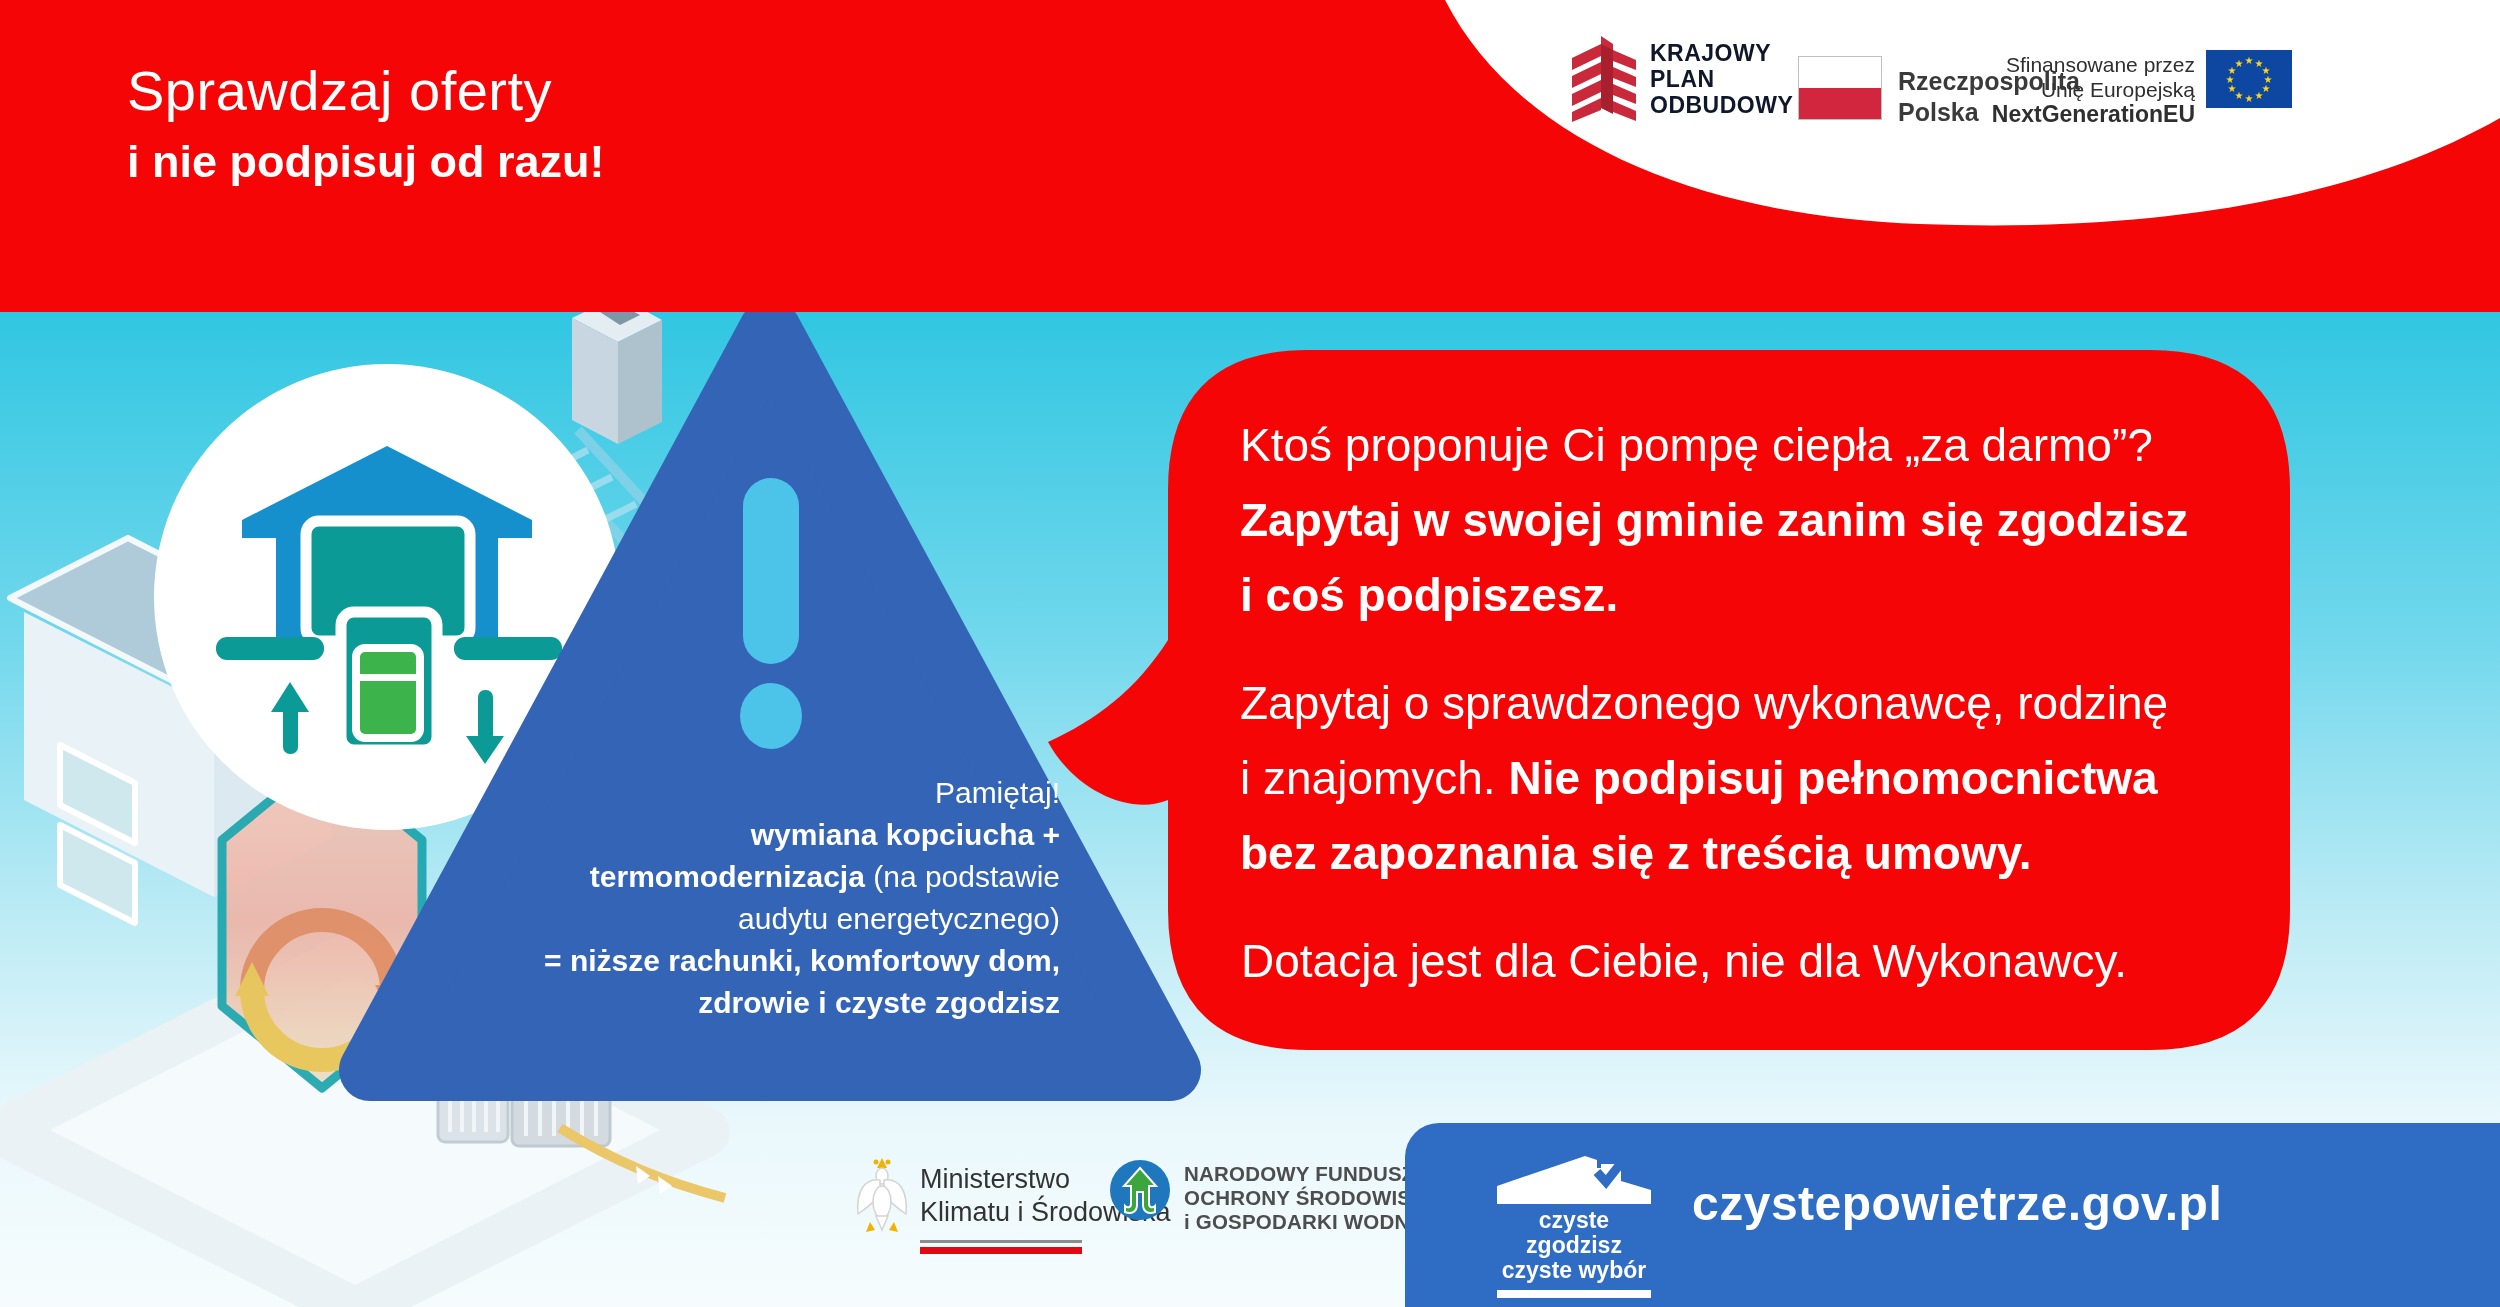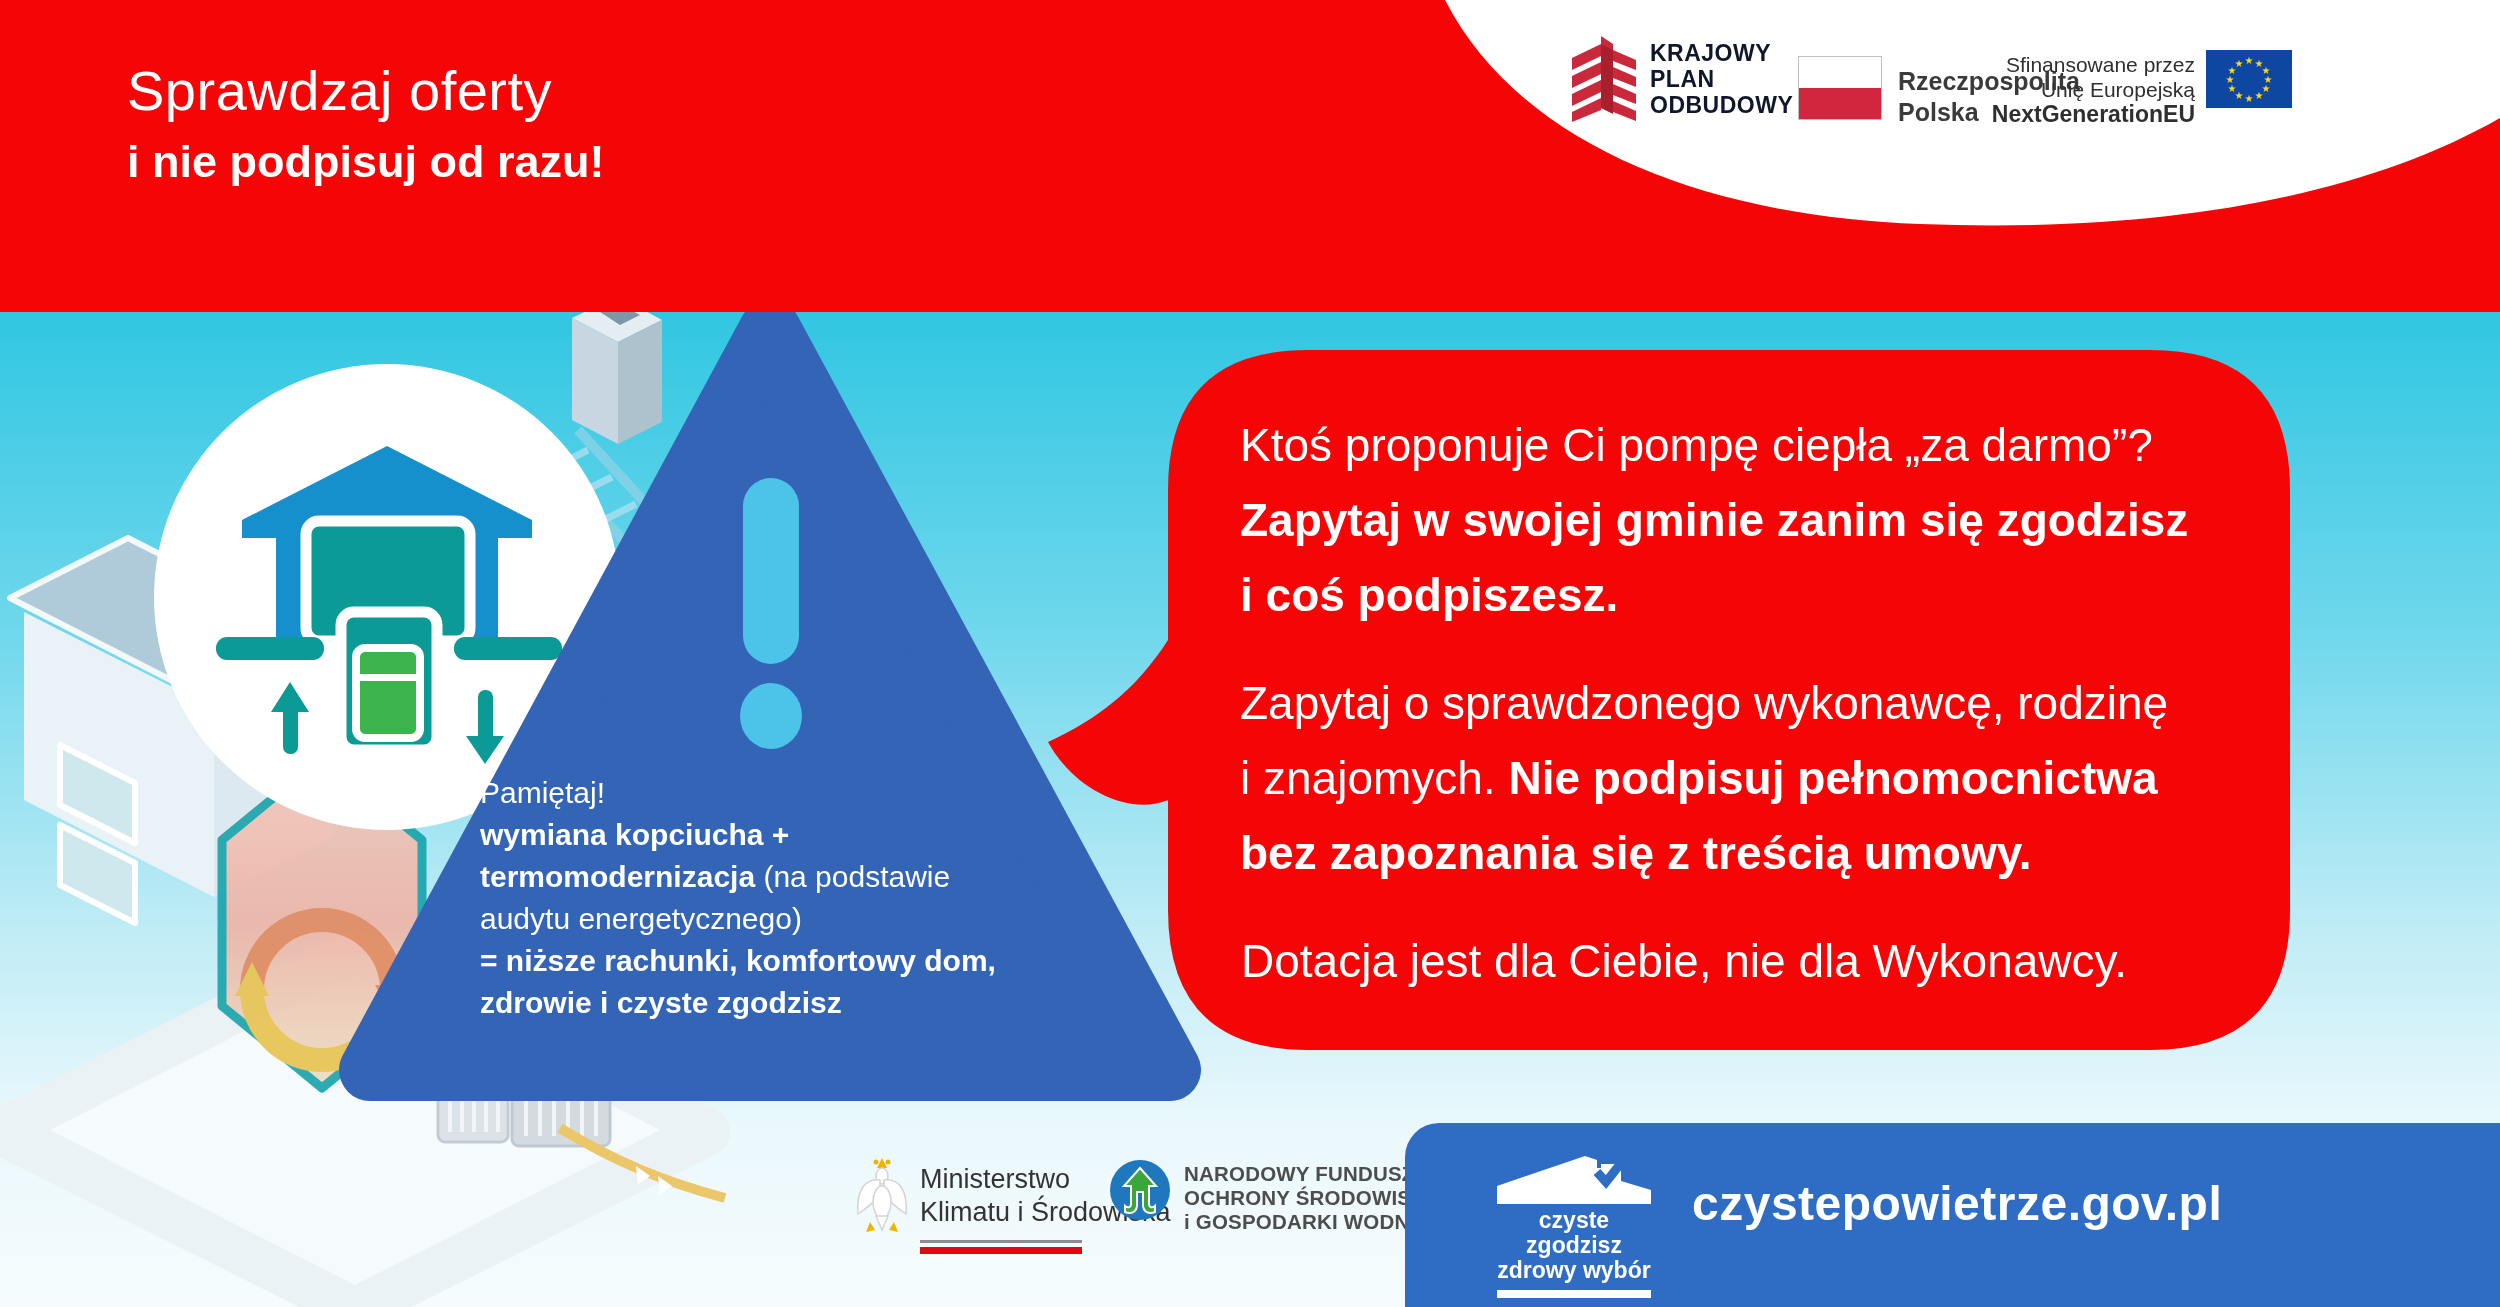--- a/index.html
+++ b/index.html
@@ -15,21 +15,21 @@
   
   .kpo-text{left:1650px;top:40px;color:#0f172a;font-weight:700;font-size:23px;line-height:26px;letter-spacing:.5px;}
   .pl-flag{left:1798px;top:56px;width:82px;height:62px;border:1px solid #bfbfbf;background:#fff;}
   .pl-flag .half{position:absolute;left:0;width:82px;height:31px;}
   .pl-flag .white{top:0;background:#ffffff;}
   .pl-flag .redh{top:31px;background:#D2263E;}
   .pl-text{left:1898px;top:66px;color:#3A3A3A;font-weight:700;font-size:25px;line-height:31px;}
   .eu-text{right:305px;top:52px;text-align:right;color:#2F2F2F;font-size:21px;line-height:25px;}
   .eu-text .b{font-weight:700;font-size:23px;}
   
-  .tri-text{left:480px;top:772px;width:580px;text-align:left;color:#ffffff;
+  .tri-text{left:480px;top:772px;width:580px;text-align:right;color:#ffffff;
     font-size:30px;line-height:42px;font-weight:400;}
   .tri-text .b{font-weight:700;}
   
   .bubble-text{left:1240px;top:408px;width:1020px;color:#ffffff;font-size:46px;line-height:75px;}
   .bubble-text p{margin:0 0 33px 0;}
   .bubble-text p:last-child{margin:1px;}
   .bubble-text .b{font-weight:700;}
   
   .ministry-text{left:920px;top:1163px;color:#333333;font-size:27px;line-height:33px;}
   .ministry-rule{left:920px;top:1240px;width:162px;}
@@ -264,18 +264,18 @@
     <div>i GOSPODARKI WODNEJ</div>
   </div>
 
   <div class="abs gov-bar z2"></div>
   <div class="abs cp-logo z3">
     <svg width="154" height="50" viewBox="0 0 154 50">
       <path d="M0,50 V32 L88,2 L100,6 V14 H104 V10 L124,10 V27 L154,36 V50 Z" fill="#ffffff"></path>
       <path d="M100,18 L109,28 L128,4" fill="none" stroke="#2E6DC3" stroke-width="9"></path>
     </svg>
     <div class="t">czyste zgodzisz</div>
-    <div class="t">zdrowy wybór</div>
+    <div class="t">czyste wybór</div>
     <div class="bar"></div>
   </div>
   <div class="abs gov-url z3">czystepowietrze.gov.pl</div>
 
 </div>
 
 </body></html>

